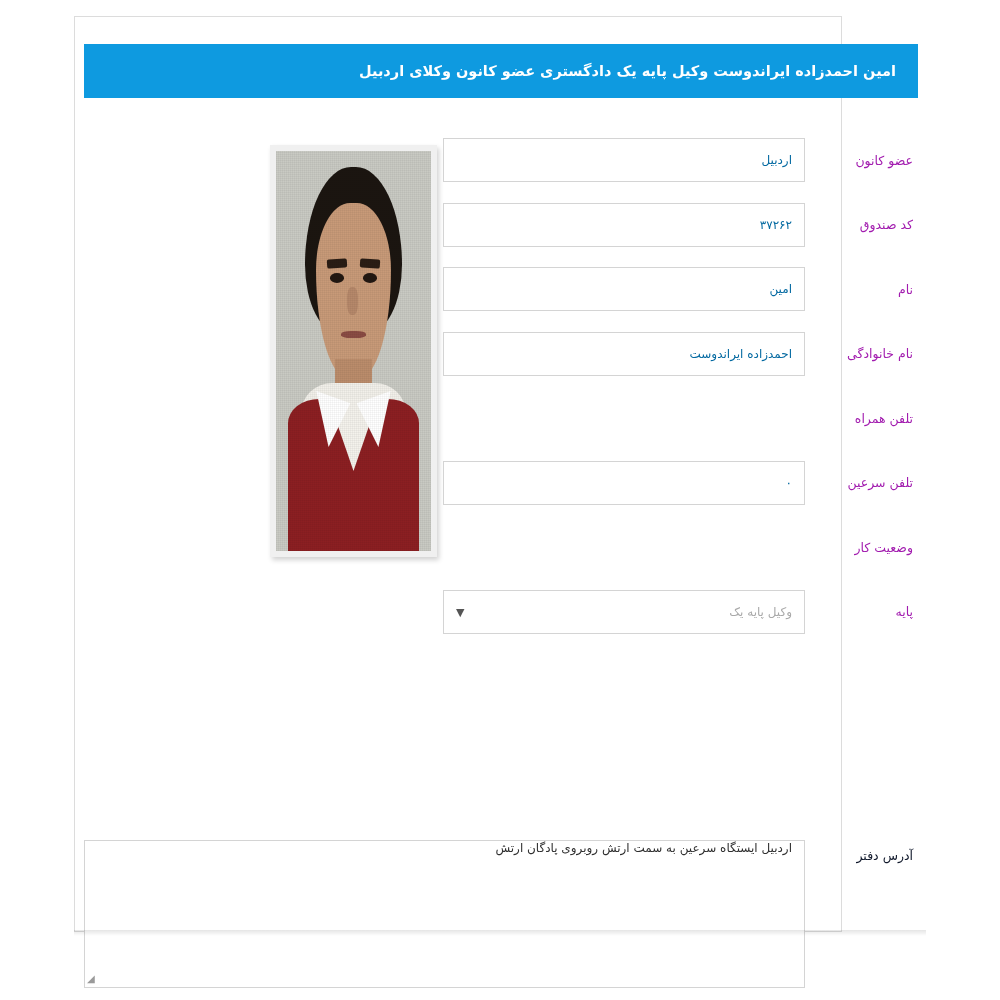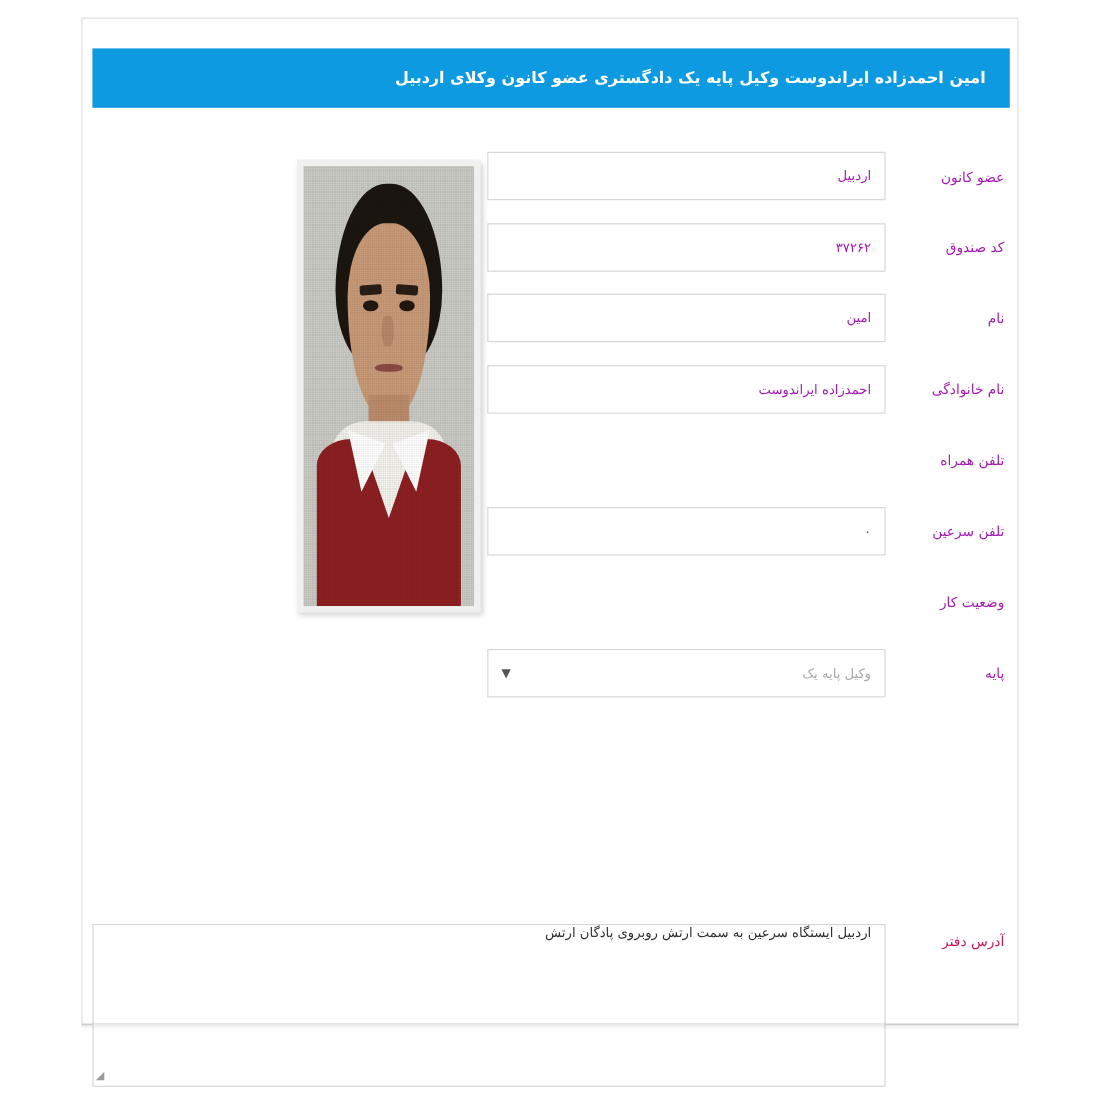--- a/index.html
+++ b/index.html
@@ -14,21 +14,21 @@
     position: relative;
     width: 1000px;
     height: 1000px;
     background: #ffffff;
     overflow: hidden;
   }
   .card {
     position: absolute;
     left: 74px;
     top: 16px;
-    width: 852px;
+    width: 768px;
     height: 916px;
     background: #ffffff;
     border: 1px solid #dcdcdc;
     box-sizing: border-box;
   }
   .card-header {
     position: absolute;
     left: 9px;
     top: 27px;
     width: 834px;
@@ -149,21 +149,21 @@
     flex: 1;
     height: 44px;
     border: 1px solid #d4d4d4;
     background: #ffffff;
     display: flex;
     align-items: center;
     justify-content: flex-start;
     padding: 0 12px;
     box-sizing: border-box;
     font-size: 12px;
-    color: #a21caf;
+    color: #0369a1;
     direction: rtl;
     position: relative;
   }
   .field.select {
     justify-content: flex-start;
     color: #a9a9a9;
   }
   .field.select .caret {
     position: absolute;
     left: 12px;
@@ -179,21 +179,21 @@
     top: 742px;
     height: 150px;
   }
   .ta-label {
     position: absolute;
     right: 0;
     top: 8px;
     width: 108px;
     text-align: right;
     font-size: 12.5px;
-    color: #be185d;
+    color: #0f172a;
     padding-left: 12px;
     box-sizing: border-box;
   }
   .textarea {
     position: absolute;
     right: 108px;
     left: 0;
     top: 0;
     height: 148px;
     border: 1px solid #d4d4d4;

